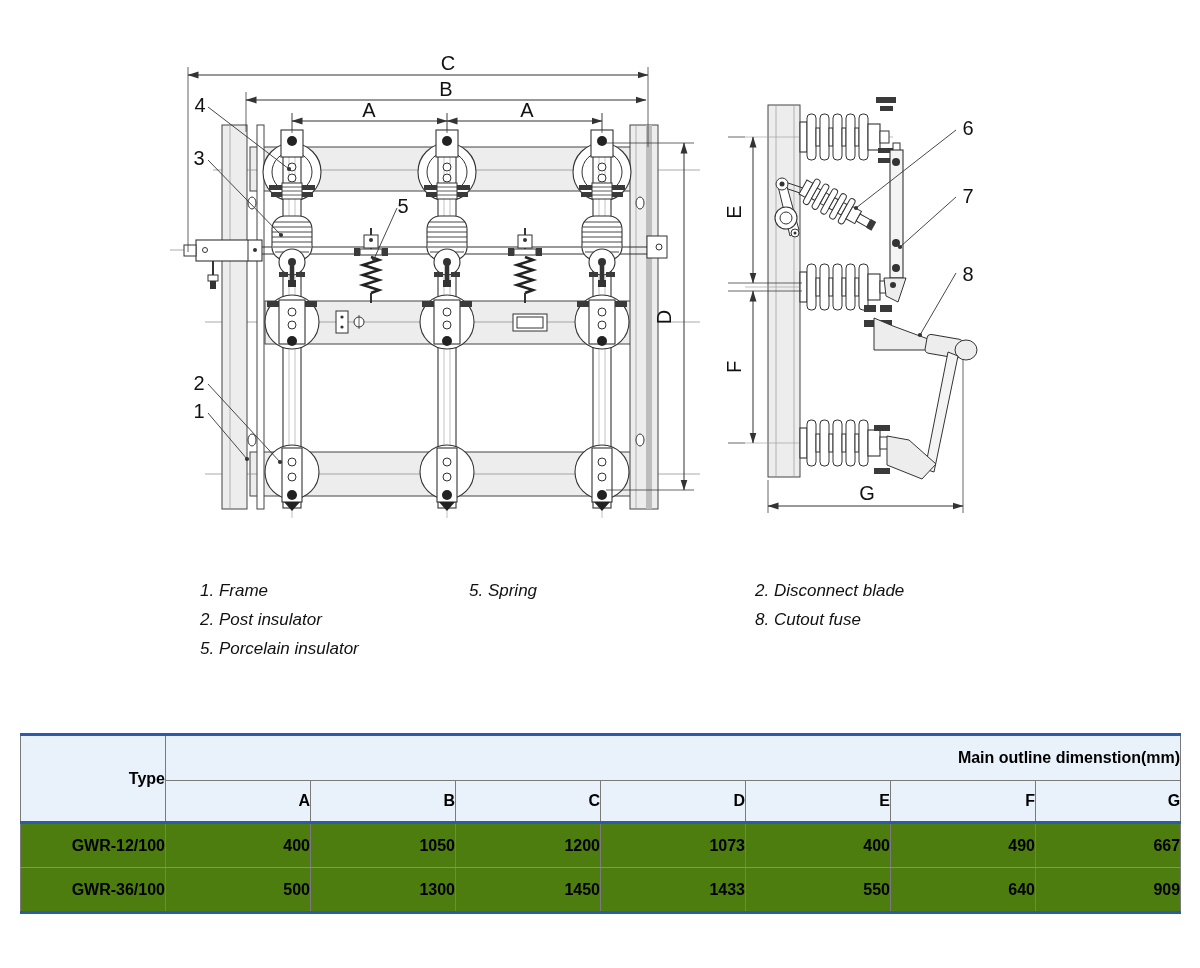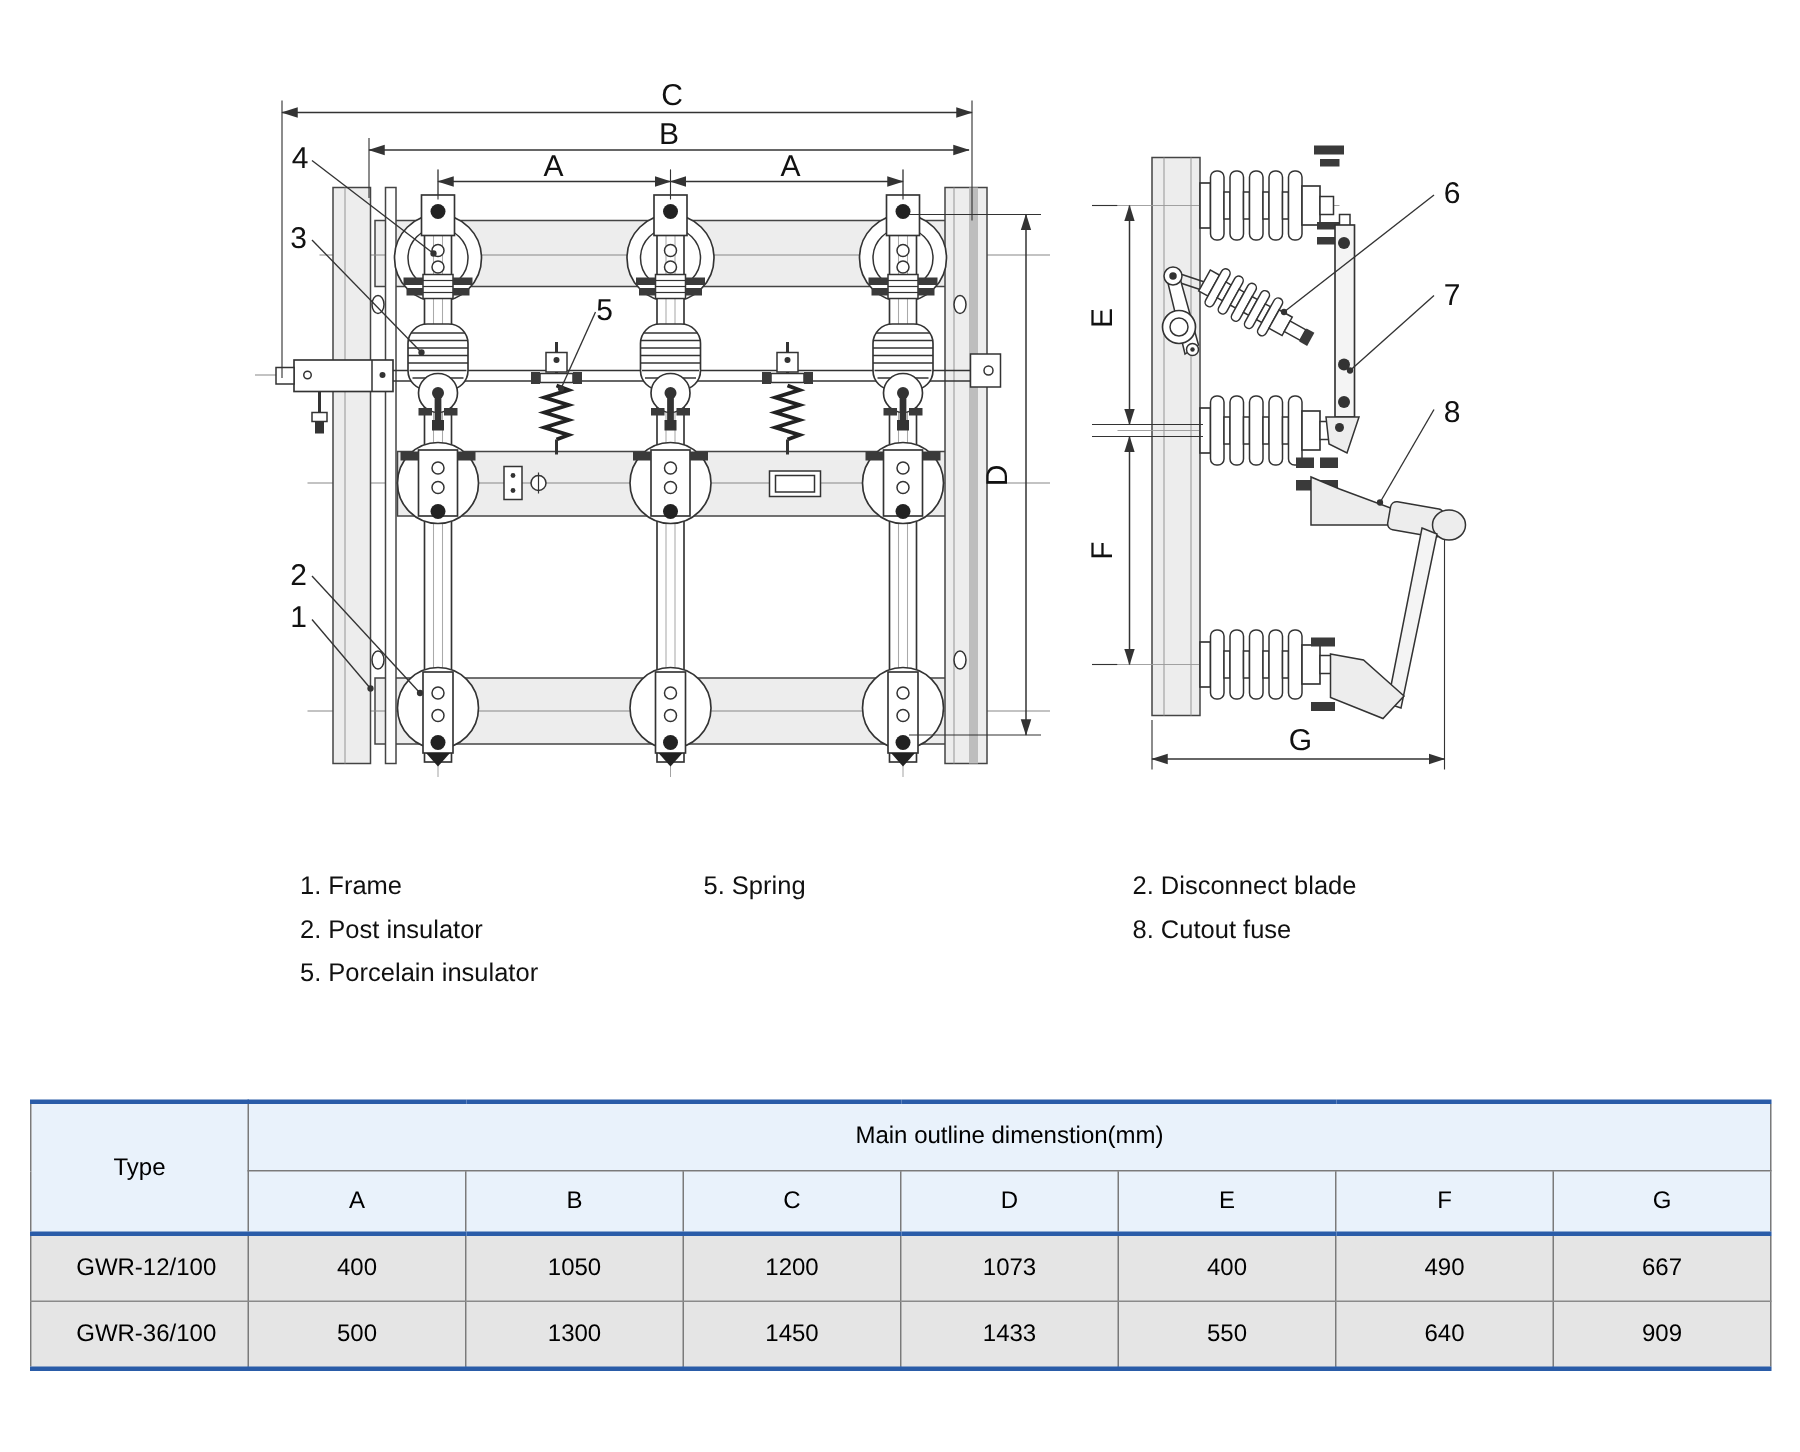--- a/index.html
+++ b/index.html
@@ -12,37 +12,37 @@
   svg text { font-family:"Liberation Sans", sans-serif; fill:#111; }
   .dim-label { font-size:20px; }
   .callout-label { font-size:20px; }
 
   
   .legend { position:absolute; top:576px; left:0; width:1200px; font-size:17px; }
   .legend .col { position:absolute; top:0; }
   .legend .col.c1 { left:200px; }
   .legend .col.c2 { left:469px; }
   .legend .col.c3 { left:755px; }
-  .legend .item { height:29px; line-height:29px; white-space:nowrap; }
+  .legend .item { height:29px; line-height:29px; white-space:nowrap;font-style:italic; }
 
   
   .spec-table-wrap { position:absolute; left:20px; top:733px; width:1160px; }
   table.spec { width:1160px; border-collapse:collapse; table-layout:fixed;
                border-top:3px solid #2a5ca8; border-bottom:3px solid #2a5ca8; }
   table.spec col { width:145px; }
   table.spec th, table.spec td {
     border-left:1px solid #7a7a7a; border-right:1px solid #7a7a7a;
-    font-weight:normal; font-size:16px; text-align:center; color:#000;
+    font-weight:bold; font-size:16px; text-align:right; color:#000;
   }
   table.spec thead th { background:#e9f2fb; }
   tr.group-row th { height:46px; }
   th.group-header { border-bottom:1px solid #7a7a7a; }
   tr.cols-row th { height:42px; }
   .hdr-bottom { border-bottom:3px solid #2a5ca8 !important; }
-  tbody tr { height:45px; background:#e5e5e5; }
+  tbody tr { height:45px; background:#4d7c0f; }
   tbody tr.r0 td { border-bottom:1px solid #8a8a8a; }
   td.type-cell { text-align:left; padding-left:9px; }
 </style>
 </head>
 <body>
 
 <div class="page">
 
   <svg class="drawing" width="1200" height="565" viewBox="0 0 1200 565">
     <defs>

